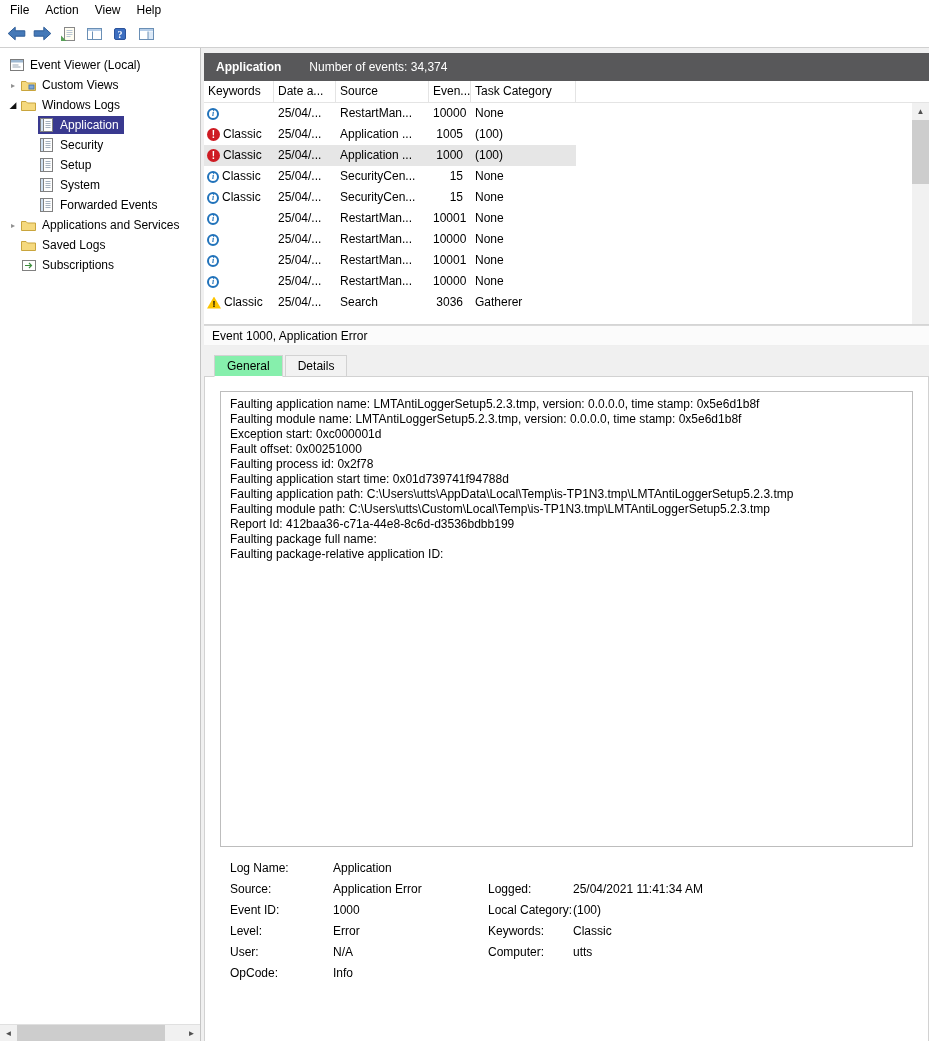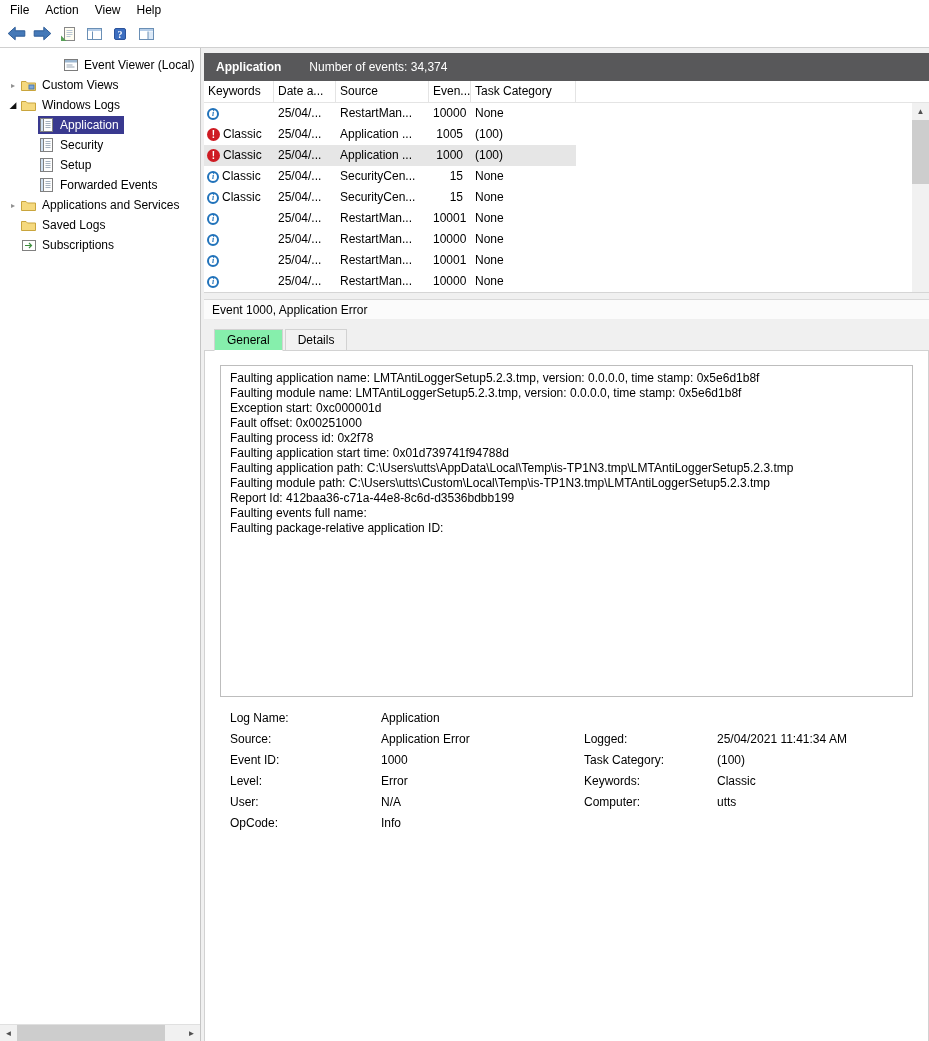--- a/index.html
+++ b/index.html
@@ -39,53 +39,53 @@
   .sarrow { width:17px; height:17px; line-height:17px; text-align:center; font-size:8px; color:#505050; flex:none; }
   .hthumb { width:148px; height:17px; background:#cdcdcd; flex:none; }
   .hscroll .right { margin-left:auto; }
 
   
   .main { flex:1; display:flex; flex-direction:column; margin-left:3px; min-width:0; background:#f0f0f0; }
   .main-header { height:28px; margin-top:5px; background:var(--c-headerbar); color:#fff; display:flex; align-items:center; padding-left:12px; flex:none; }
   .mh-title { font-weight:bold; }
   .mh-count { margin-left:28px; }
 
-  .list-wrap { height:212px; background:#fff; position:relative; overflow:hidden; flex:none; border-bottom:1px solid #d5d5d5; }
+  .list-wrap { height:244px; background:#fff; position:relative; overflow:hidden; flex:none; border-bottom:1px solid #d5d5d5; }
   .thead, .tr { display:grid; grid-template-columns:70px 62px 93px 42px 105px 1fr; }
   .thead { height:22px; border-bottom:1px solid #e4e4e4; }
   .th { border-right:1px solid #e4e4e4; padding:3px 4px 0; white-space:nowrap; overflow:hidden; }
   .th.filler { border-right:none; }
   .tr { height:21px; }
   .td { padding:0 4px; line-height:21px; white-space:nowrap; overflow:hidden; }
   .tr.selected .td:not(.filler) { background:var(--c-rowsel); }
   .td.keywords { display:flex; align-items:center; gap:3px; padding-left:3px; }
   .td.event_id { text-align:right; padding-right:8px; }
 
   .evicon { flex:none; display:inline-block; }
   .evicon.info-icon { width:12px; height:12px; border-radius:50%; background:#fff; border:2px solid #2072ba; color:#2072ba; font:italic bold 8px/8px "Liberation Serif", serif; text-align:center; }
   .evicon.error-icon { width:13px; height:13px; border-radius:50%; background:#ce1b23; color:#fff; font:bold 10px/13px "Liberation Sans", sans-serif; text-align:center; }
   .evicon.warning-icon { width:14px; height:12px; background:#fdc500; clip-path:polygon(50% 0,100% 100%,0 100%); color:#000; font:bold 9px/14px "Liberation Sans", sans-serif; text-align:center; }
 
   .vscroll { position:absolute; top:22px; right:0; bottom:0; width:17px; background:#f1f1f1; }
   .vscroll .sarrow { display:block; }
   .vthumb { display:block; width:17px; height:64px; background:#cdcdcd; }
 
   
-  .preview { flex:1; display:flex; flex-direction:column; margin-top:6px; min-height:0;justify-content:center; }
+  .preview { flex:1; display:flex; flex-direction:column; min-height:0;justify-content:center; }
   .preview-title { height:21px; line-height:20px; background:#fbfbfb; border-top:1px solid #d9d9d9; border-bottom:1px solid #efefef; padding-left:8px; flex:none; }
   .tabstrip { padding:9px 0 0 10px; display:flex; flex:none; position:relative; z-index:2; }
   .tab { padding:3px 12px; border:1px solid #d2d2d2; background:#f2f2f2; margin-right:2px; margin-bottom:-1px; }
   .tab.active { background:#86efac; border-bottom-color:#fff; }
   .tabpage { flex:1; background:#fff; border:1px solid #d2d2d2; border-bottom:none; padding:14px 15px 0; min-height:0; position:relative; z-index:1; }
 
-  .event-text { border:1px solid #bdbdbd; height:332px; padding:5px 9px; overflow:hidden; }
+  .event-text { border:1px solid #bdbdbd; height:456px; padding:5px 9px; overflow:hidden; }
   .desc-line { line-height:15px; min-height:15px; white-space:nowrap; }
 
   .detail-grid { margin:10px 2px 0 10px; }
-  .detail-row { display:grid; grid-template-columns:103px 155px 85px 1fr; min-height:21px; align-items:center;gap:48px; }
+  .detail-row { display:grid; grid-template-columns:103px 155px 85px 1fr; min-height:21px; align-items:center; }
   .dvalue.link { color:var(--c-link); text-decoration:underline; }
 </style>
 </head>
 <body>
 
 <div class="window">
   <div class="menubar">
       <span class="menu-item">File</span>
       <span class="menu-item">Action</span>
       <span class="menu-item">View</span>
@@ -140,21 +140,21 @@
             <rect x="10" y="5.5" width="5" height="7.5" fill="#dce9f7"></rect>
             <path d="M10 5.5 V13" stroke="#6a8fb5" fill="none"></path>
           </svg>
         </span>
       </span>
     </div>
   <div class="content">
 
     <div class="sidebar">
       <div class="tree">
-          <div class="tree-row" style="padding-left: 14px; margin-left: 48px;">
+          <div class="tree-row" style="padding-left: 8px;">
             <span class="tree-node">
               <span class="tree-icon">
                 <svg width="16" height="15">
                   <rect x="1.5" y="1.5" width="13" height="11" fill="#fff" stroke="#7b7b7b"></rect>
                   <rect x="2" y="2" width="12" height="2.5" fill="#9db8d2"></rect>
                   <path d="M3.5 7h6M3.5 9h8" stroke="#9aa7b5" fill="none"></path>
                 </svg>
               </span>
               <span class="tree-label">Event Viewer (Local)</span>
             </span>
@@ -212,20 +212,33 @@
             <span class="tree-arrow none"></span>
             <span class="tree-node">
               <span class="tree-icon">
                 <svg width="15" height="16">
                   <rect x="1.5" y="1.5" width="12" height="13" fill="#fdfdfd" stroke="#808080"></rect>
                   <rect x="1.5" y="1.5" width="3" height="13" fill="#cfe0f1" stroke="#808080"></rect>
                   <path d="M6.5 4.5h5M6.5 6.5h5M6.5 8.5h5M6.5 10.5h5" stroke="#a5b2c0" fill="none"></path>
                 </svg>
               </span>
               <span class="tree-label">Setup</span>
+            </span>
+          </div>
+          <div class="tree-row" style="padding-left: 24px;">
+            <span class="tree-arrow none"></span>
+            <span class="tree-node">
+              <span class="tree-icon">
+                <svg width="15" height="16">
+                  <rect x="1.5" y="1.5" width="12" height="13" fill="#fdfdfd" stroke="#808080"></rect>
+                  <rect x="1.5" y="1.5" width="3" height="13" fill="#cfe0f1" stroke="#808080"></rect>
+                  <path d="M6.5 4.5h5M6.5 6.5h5M6.5 8.5h5M6.5 10.5h5" stroke="#a5b2c0" fill="none"></path>
+                </svg>
+              </span>
+              <span class="tree-label">System</span>
             </span>
           </div>
           <div class="tree-row" style="padding-left: 24px;">
             <span class="tree-arrow none"></span>
             <span class="tree-node">
               <span class="tree-icon">
                 <svg width="15" height="16">
                   <rect x="1.5" y="1.5" width="12" height="13" fill="#fdfdfd" stroke="#808080"></rect>
                   <rect x="1.5" y="1.5" width="3" height="13" fill="#cfe0f1" stroke="#808080"></rect>
                   <path d="M6.5 4.5h5M6.5 6.5h5M6.5 8.5h5M6.5 10.5h5" stroke="#a5b2c0" fill="none"></path>
@@ -419,40 +432,40 @@
           <div class="event-text">
               <div class="desc-line">Faulting application name: LMTAntiLoggerSetup5.2.3.tmp, version: 0.0.0.0, time stamp: 0x5e6d1b8f</div>
               <div class="desc-line">Faulting module name: LMTAntiLoggerSetup5.2.3.tmp, version: 0.0.0.0, time stamp: 0x5e6d1b8f</div>
               <div class="desc-line">Exception start: 0xc000001d</div>
               <div class="desc-line">Fault offset: 0x00251000</div>
               <div class="desc-line">Faulting process id: 0x2f78</div>
               <div class="desc-line">Faulting application start time: 0x01d739741f94788d</div>
               <div class="desc-line">Faulting application path: C:\Users\utts\AppData\Local\Temp\is-TP1N3.tmp\LMTAntiLoggerSetup5.2.3.tmp</div>
               <div class="desc-line">Faulting module path: C:\Users\utts\Custom\Local\Temp\is-TP1N3.tmp\LMTAntiLoggerSetup5.2.3.tmp</div>
               <div class="desc-line">Report Id: 412baa36-c71a-44e8-8c6d-d3536bdbb199</div>
-              <div class="desc-line">Faulting events full name:</div>
+              <div class="desc-line">Faulting package full name:</div>
               <div class="desc-line">Faulting package-relative application ID:</div>
             </div>
           <div class="detail-grid">
               <div class="detail-row">
                 <span class="dlabel">Log Name:</span>
                 <span class="dvalue">Application</span>
                 <span class="dlabel"></span>
                 <span class="dvalue"></span>
               </div>
               <div class="detail-row">
                 <span class="dlabel">Source:</span>
                 <span class="dvalue">Application Error</span>
                 <span class="dlabel">Logged:</span>
                 <span class="dvalue">25/04/2021 11:41:34 AM</span>
               </div>
               <div class="detail-row">
                 <span class="dlabel">Event ID:</span>
                 <span class="dvalue">1000</span>
-                <span class="dlabel">Task Category:</span>
+                <span class="dlabel">Local Category:</span>
                 <span class="dvalue">(100)</span>
               </div>
               <div class="detail-row">
                 <span class="dlabel">Level:</span>
                 <span class="dvalue">Error</span>
                 <span class="dlabel">Keywords:</span>
                 <span class="dvalue">Classic</span>
               </div>
               <div class="detail-row">
                 <span class="dlabel">User:</span>

